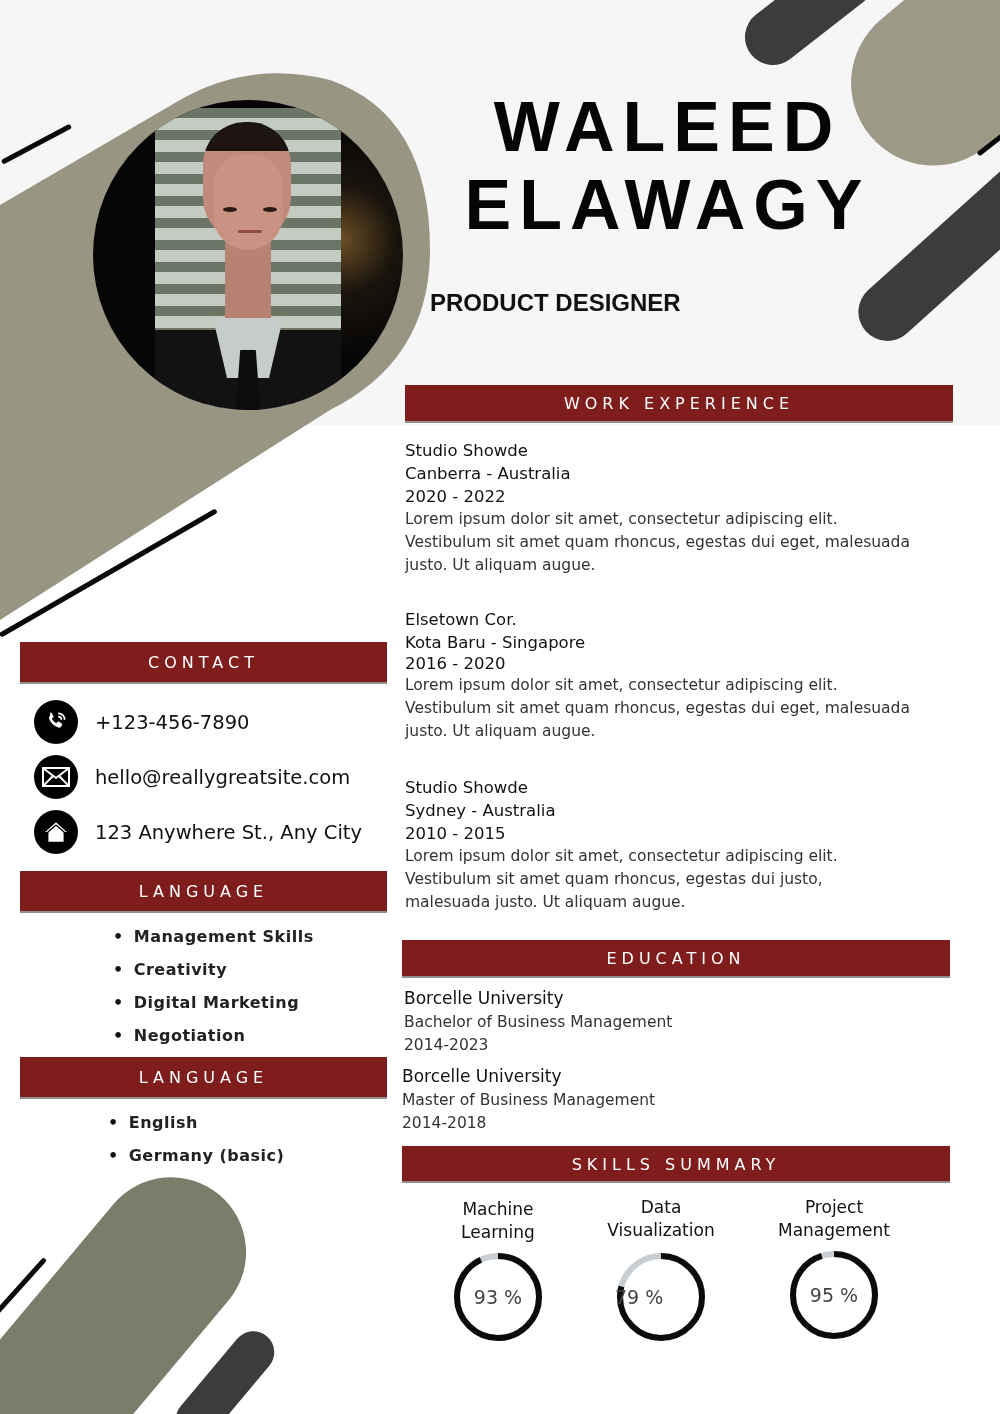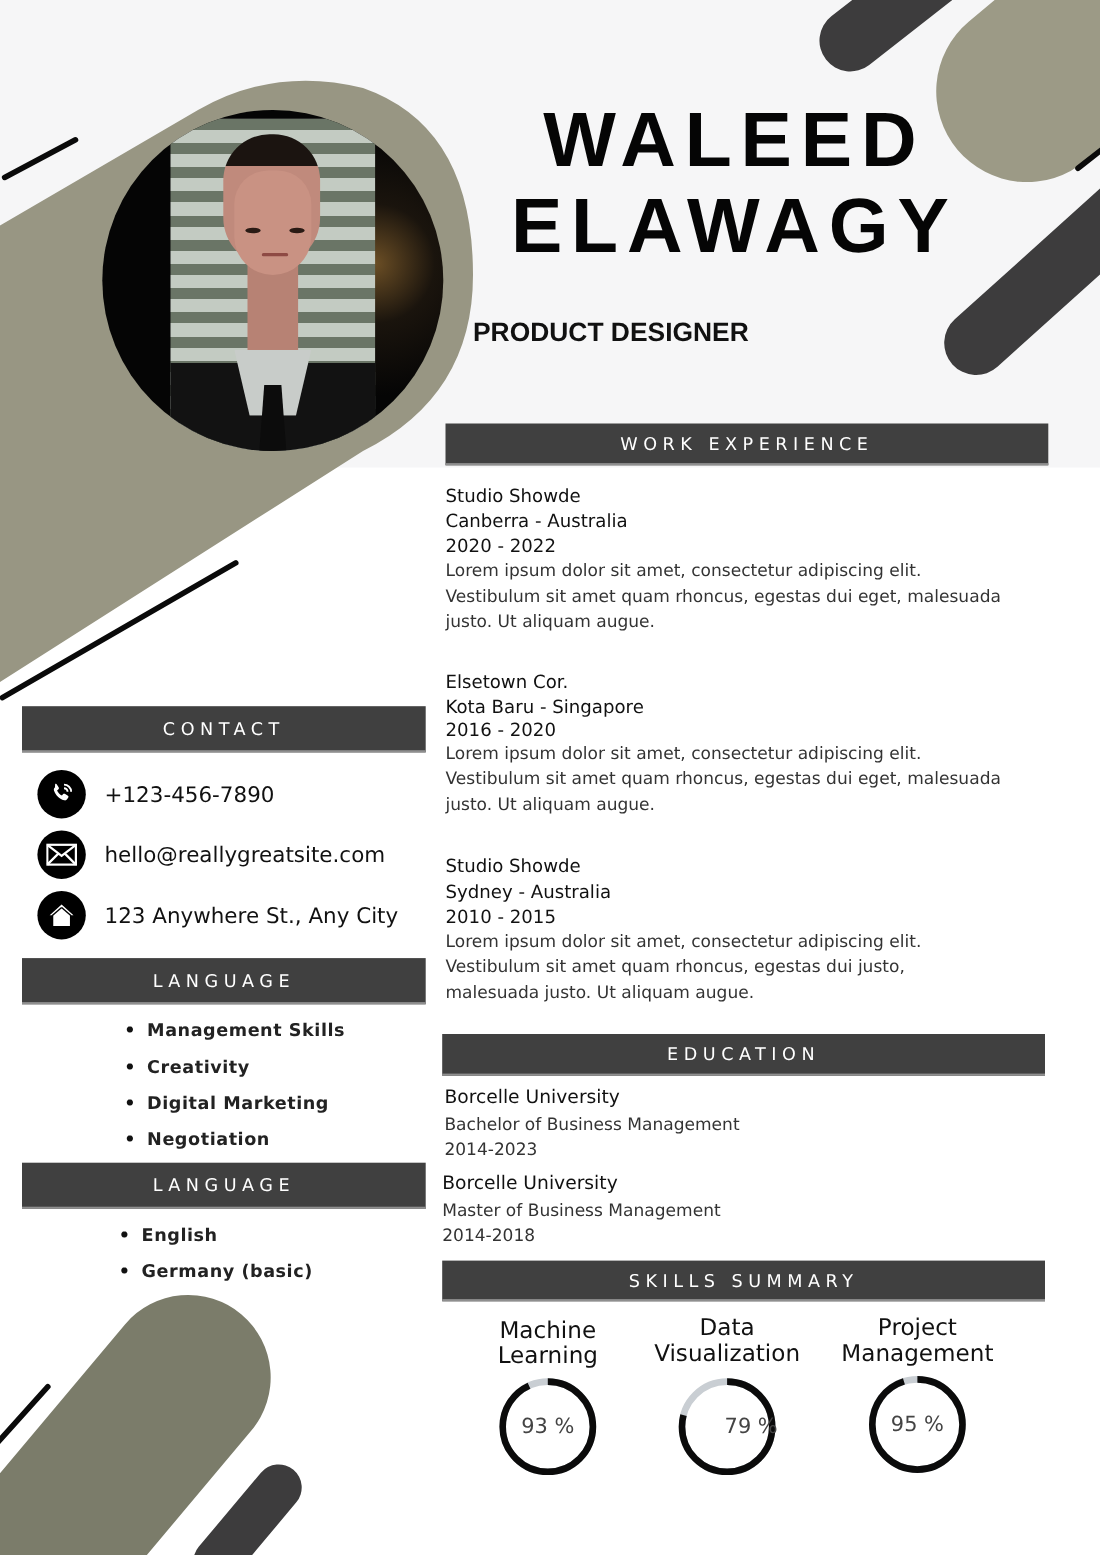--- a/index.html
+++ b/index.html
@@ -28,42 +28,42 @@
   .head { position: absolute; left: 112px; top: 22px; width: 88px; height: 120px; border-radius: 44px 44px 46px 46px;
     background: linear-gradient(180deg, #1b1410 0 24%, #c08a7c 24% 100%); left: 110px; }
   .face { position: absolute; left: 120px; top: 55px; width: 70px; height: 95px; border-radius: 35px 35px 40px 40px; background: #c99283; }
   .eye { position: absolute; width: 14px; height: 5px; border-radius: 50%; background: #2a1a14; }
   .mouth { position: absolute; left: 145px; top: 130px; width: 24px; height: 3px; background: #8e4a44; border-radius: 2px; }
   .suit { position: absolute; left: 62px; top: 230px; width: 186px; height: 90px; background: #121212; }
   .collar { position: absolute; left: 120px; top: 218px; width: 70px; height: 60px; background: #c8ccc9; clip-path: polygon(0 0, 100% 0, 80% 100%, 20% 100%); }
   .tie { position: absolute; left: 142px; top: 250px; width: 26px; height: 70px; background: #0c0c0c; clip-path: polygon(20% 0, 80% 0, 100% 100%, 0 100%); }
   .neck { position: absolute; left: 132px; top: 140px; width: 46px; height: 80px; background: #b78274; }
 
-  .bar { position: absolute; background: #404040; color: #fff; text-align: center;
+  .bar { position: absolute; background: #7f1d1d; color: #fff; text-align: center;
     font-family: "DejaVu Sans", sans-serif; font-size: 16px; letter-spacing: 5px;
     border-bottom: 2px solid #8f8f8f; box-sizing: border-box; }
 
   .job { position: absolute; left: 405px; width: 560px; font-size: 16px; }
   .job .t { color: #111; line-height: 23px; font-size: 16.5px; }
   .job .d { color: #333; line-height: 23px; font-size: 15.5px; }
 
   .contact-row { position: absolute; left: 34px; display: flex; align-items: center; }
   .ic { width: 44px; height: 44px; border-radius: 50%; background: #000; display: flex; align-items: center; justify-content: center; margin-right: 17px; }
   .contact-row .txt { font-size: 19.5px; color: #111; }
 
   ul.blist { position: absolute; margin: 0; padding: 0; list-style: none; font-weight: bold; }
   ul.blist li { font-size: 16px; color: #222; letter-spacing: 0.5px; height: 33px; line-height: 24px; }
   ul.blist li::before { content: "•"; margin-right: 10px; color: #111; }
 
   .edu { position: absolute; font-size: 16px; line-height: 23.5px; }
   .edu .s { font-size: 17px; color: #111; }
   .edu .g { color: #333; font-size: 15.5px; }
 
   .skill { position: absolute; width: 160px; text-align: center; }
-  .skill .lbl { font-size: 21px; color: #111; line-height: 22.5px; height: 45px; }
+  .skill .lbl { font-size: 17px; color: #111; line-height: 22.5px; height: 45px; }
   .skill svg { display: block; margin: 0 auto; }
 </style>
 </head>
 <body>
 
 <div class="top-bg"></div>
 
 <svg class="shape" style="left:0;top:0" width="440" height="640" viewBox="0 0 440 640">
   <path d="M0 205 L180 100 Q250 60 330 80 Q430 115 430 250 Q430 360 330 410 L0 620 Z" fill="#989683"></path>
 </svg>
@@ -202,21 +202,21 @@
 <div class="skill" style="left:581px;top:1196px;">
   <div class="lbl">
     <div>Data</div>
     <div>Visualization</div>
   </div>
   <div style="position:relative;width:92px;height:92px;margin:10px auto 0;">
     <svg width="92" height="92" viewBox="0 0 92 92">
       <circle cx="46" cy="46" r="41" fill="none" stroke="#c9ced3" stroke-width="6"></circle>
       <circle class="arc" cx="46" cy="46" r="41" fill="none" stroke="#0b0b0b" stroke-width="6" transform="rotate(-90 46 46)" stroke-dasharray="203.51237209954678 257.610597594363" stroke-dashoffset="0"></circle>
     </svg>
-    <div style="position:absolute;left:0;top:0;width:92px;line-height:92px;text-align:right;font-size:19px;color:#444;">79 %</div>
+    <div style="position:absolute;left:0;top:0;width:92px;line-height:92px;text-align:left;font-size:19px;color:#444;">79 %</div>
   </div>
 </div>
 
 <div class="skill" style="left:754px;top:1196px;">
   <div class="lbl">
     <div>Project</div>
     <div>Management</div>
   </div>
   <div style="position:relative;width:92px;height:92px;margin:8px auto 0;">
     <svg width="92" height="92" viewBox="0 0 92 92">

